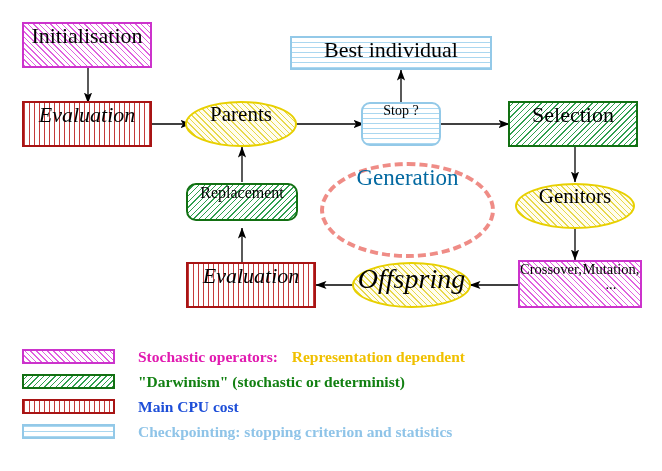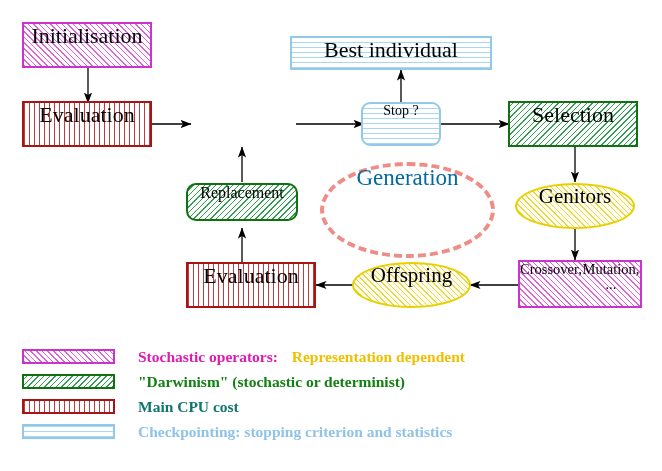--- a/index.html
+++ b/index.html
@@ -70,20 +70,21 @@
         #2f9f4f 0px, #2f9f4f 1px,
         #ffffff 1px, #ffffff 4px);
   }
   .fill-red {
     border-color: #a81414;
     background-color: #ffffff;
     background-image: repeating-linear-gradient(
         90deg,
         #c43a3a 0px, #c43a3a 1px,
         #ffffff 1px, #ffffff 5px);
+    font-style: italic;
   }
   .fill-blue {
     border-color: #93c9e8;
     background-color: #ffffff;
     background-image: repeating-linear-gradient(
         0deg,
         #aad7f0 0px, #aad7f0 1px,
         #ffffff 1px, #ffffff 5px);
   }
   .fill-yellow {
@@ -123,21 +124,21 @@
   .legend-text {
     margin-left: 23px;
     font-size: 15.5px;
     white-space: nowrap;
     font-weight: bold;
     text-align: right;
   }
   .t-magenta { color: #e11ab0; }
   .t-gold    { color: #f0c000; }
   .t-green   { color: #128012; }
-  .t-red     { color: #0f766e; }
+  .t-red     { color: #1d4ed8; }
   .t-blue    { color: #8fc4e8; }
 </style>
 </head>
 <body>
 
 <div id="canvas">
 
   <svg id="svg-layer" viewBox="0 0 662 471" xmlns="http://www.w3.org/2000/svg">
     <defs>
       <marker id="ah" markerWidth="11" markerHeight="9" refX="10.5" refY="4.5" orient="auto" markerUnits="userSpaceOnUse">
@@ -169,20 +170,23 @@
   </svg>
 
   <div class="node box fill-magenta" style="left:22px; top:22px; width:130px; height:46px; font-size:22px;">
     <span class="lbl">Initialisation</span>
   </div>
 
   <div class="node box fill-red" style="left:22px; top:101px; width:130px; height:46px; font-size:22px;">
     <span class="lbl">Evaluation</span>
   </div>
 
+  <div class="node ellipse fill-yellow" style="left:185px; top:101px; width:112px; height:46px; font-size:21px;">
+    <span class="lbl">Parents</span>
+  </div>
 
   <div class="node box rounded fill-blue" style="left:361px; top:102px; width:80px; height:44px; font-size:14px;">
     <span class="lbl">Stop ?</span>
   </div>
 
   <div class="node box fill-blue" style="left:290px; top:36px; width:202px; height:34px; font-size:22px;">
     <span class="lbl">Best individual</span>
   </div>
 
   <div class="node box fill-green" style="left:508px; top:101px; width:130px; height:46px; font-size:22px;">
@@ -191,21 +195,21 @@
 
   <div class="node ellipse fill-yellow" style="left:515px; top:183px; width:120px; height:46px; font-size:21px;">
     <span class="lbl">Genitors</span>
   </div>
 
   <div class="node box fill-magenta" style="left:518px; top:260px; width:124px; height:48px; font-size:14.5px; flex-direction:row;">
     <span class="lbl">Crossover,</span>
     <span class="lbl">Mutation, ...</span>
   </div>
 
-  <div class="node ellipse fill-yellow" style="left:352px; top:262px; width:119px; height:46px; font-size:21px;">
+  <div class="node ellipse fill-yellow" style="left:352px; top:262px; width:119px; height:46px; font-size:28px;font-style:italic;">
     <span class="lbl">Offspring</span>
   </div>
 
   <div class="node box fill-red" style="left:186px; top:262px; width:130px; height:46px; font-size:22px;">
     <span class="lbl">Evaluation</span>
   </div>
 
   <div class="node box fill-green" style="left:186px; top:183px; width:112px; height:38px; font-size:16px;border-radius:10px;">
     <span class="lbl">Replacement</span>
   </div>

